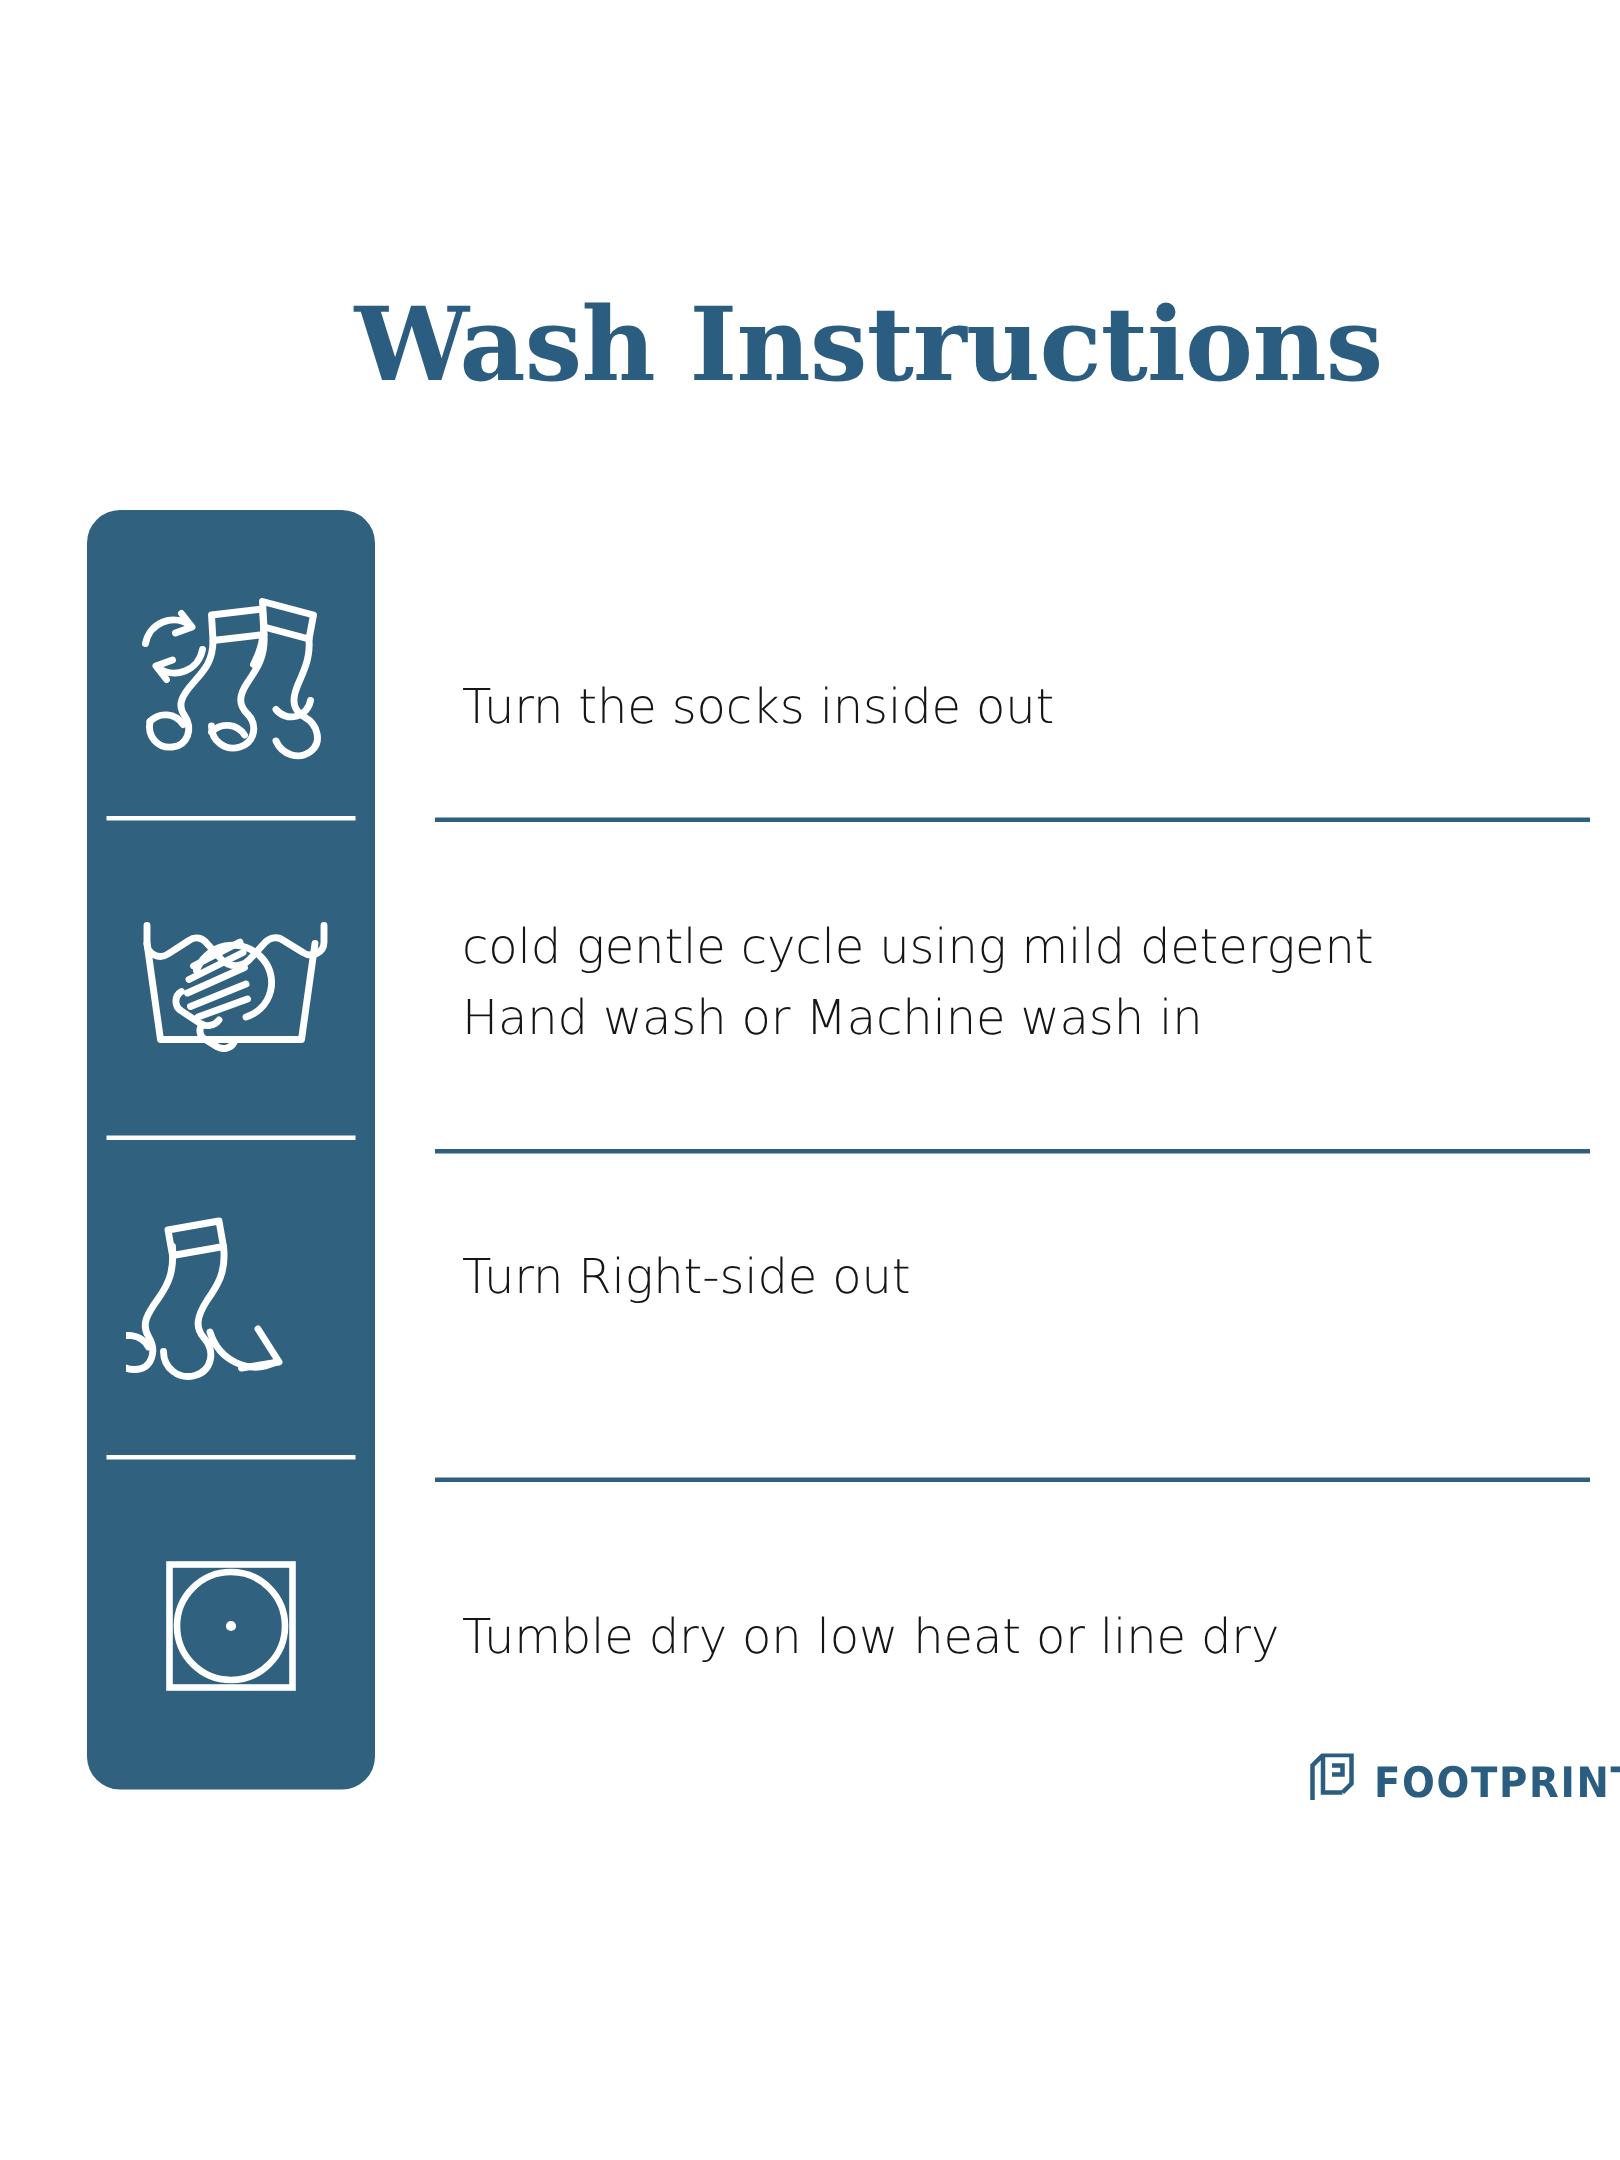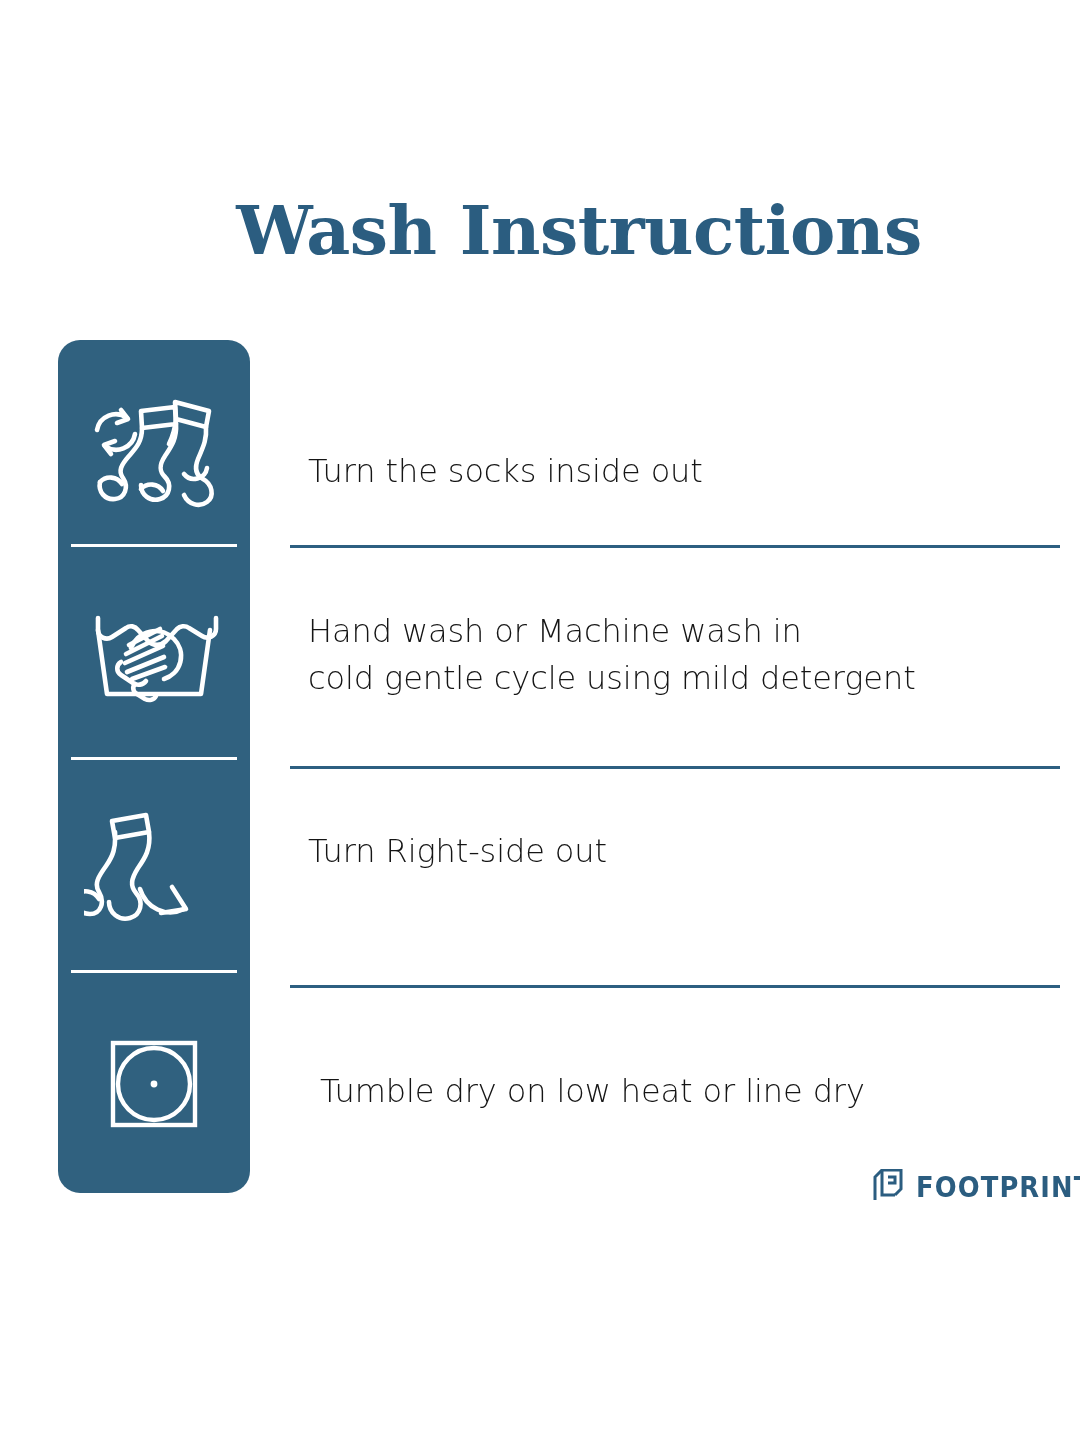--- a/index.html
+++ b/index.html
@@ -78,21 +78,21 @@
     font-family: "DejaVu Sans", sans-serif;
     font-weight: 300;
     font-size: 32px;
     line-height: 1.48;
     letter-spacing: -0.1px;
   }
   .instr-row .line { display: block; white-space: nowrap; }
   .instr-row.r0 { top: 448px; }
   .instr-row.r1 { top: 608px; }
   .instr-row.r2 { top: 828px; }
-  .instr-row.r3 { top: 1068px; margin-left: 12px; }
+  .instr-row.r3 { top: 1068px; }
 
   .text-sep {
     position: absolute;
     left: 290px;
     width: 770px;
     height: 3px;
     background: #2d5f81;
   }
   .text-sep.t0 { top: 545px; }
   .text-sep.t1 { top: 766px; }
@@ -198,22 +198,22 @@
   <div class="rail-sep s0"></div>
   <div class="rail-sep s1"></div>
   <div class="rail-sep s2"></div>
 </div>
 
 <div class="instr-row r0">
   <span class="line">Turn the socks inside out</span>
 </div>
 
 <div class="instr-row r1">
+  <span class="line">cold gentle cycle using mild detergent</span>
   <span class="line">Hand wash or Machine wash in</span>
-  <span class="line">cold gentle cycle using mild detergent</span>
 </div>
 
 <div class="instr-row r2">
   <span class="line">Turn Right-side out</span>
 </div>
 
 <div class="instr-row r3">
   <span class="line">Tumble dry on low heat or line dry</span>
 </div>
 

